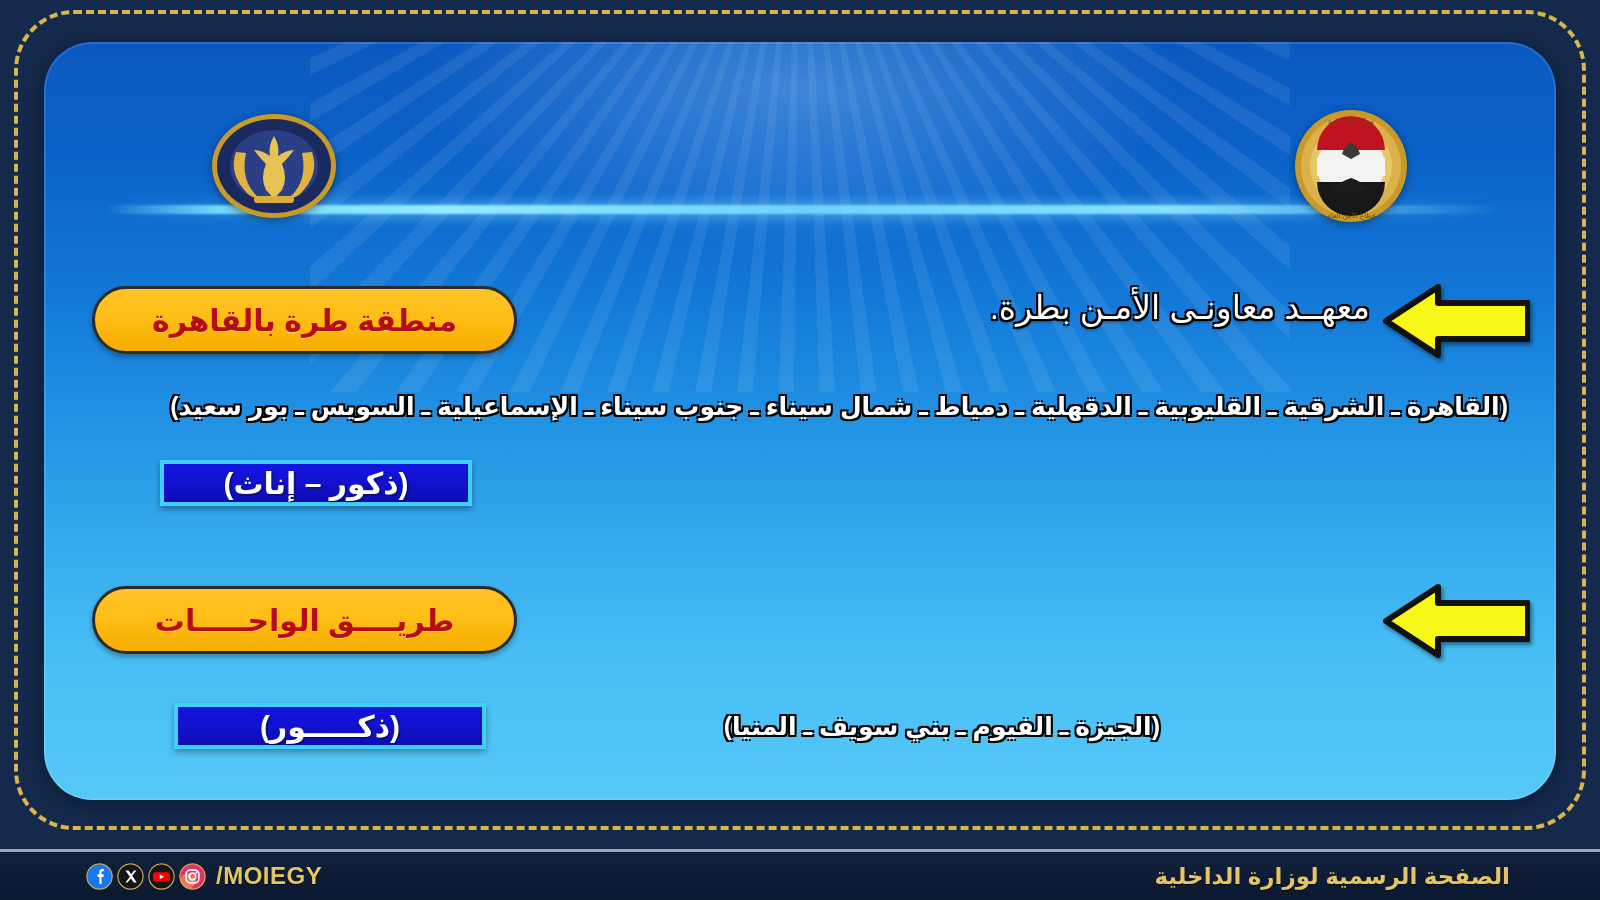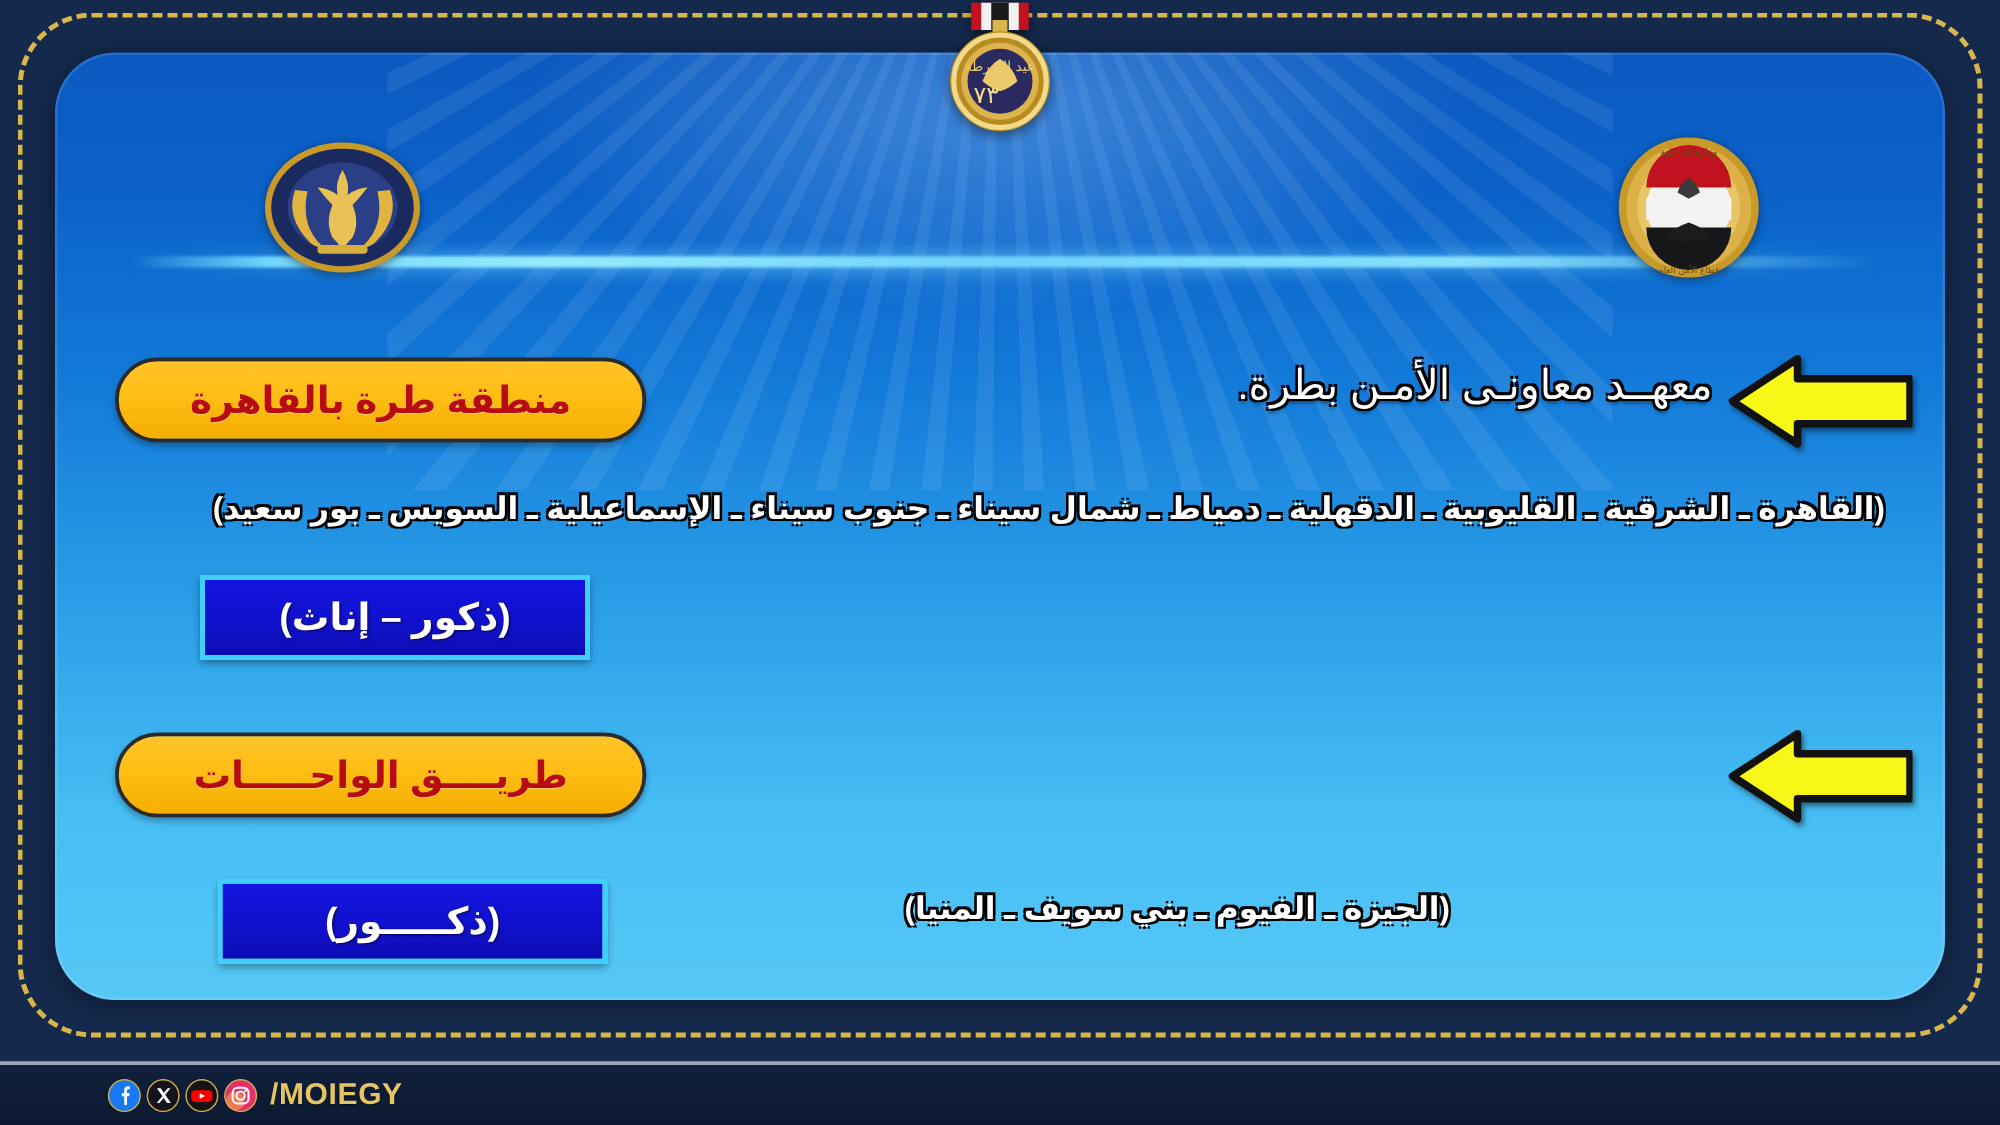--- a/index.html
+++ b/index.html
@@ -168,21 +168,21 @@
     font-size: 25px;
     font-weight: bold;
     white-space: nowrap;
     text-shadow:
       -2px -2px 0 #000, 2px -2px 0 #000,
       -2px  2px 0 #000, 2px  2px 0 #000;
   }
 
   .gender-badge {
     position: absolute;
-    width: 312px; height: 68px;
+    width: 312px; height: 46px;
     background: linear-gradient(180deg, #1414e0 0%, #1111cf 50%, #0d0db4 100%);
     border: 4px solid #3fd0ff;
     display: flex; align-items: center; justify-content: center;
     box-shadow: 0 3px 6px rgba(0,0,0,.35);
   }
   .gender-badge span {
     color: #ffffff;
     font-size: 30px;
     font-weight: bold;
     white-space: nowrap;
@@ -227,36 +227,20 @@
   <div class="backdrop"></div>
   <div class="dashed-frame"></div>
 
   <div class="card">
     <div class="rays"></div>
     <div class="glow-top"></div>
     <div class="streak2"></div>
     <div class="streak"></div>
   </div>
 
-  <div class="medal">
-    <svg viewBox="0 0 122 104">
-      <rect x="38" y="0" width="46" height="22" fill="#c1121f"></rect>
-      <rect x="46" y="0" width="30" height="22" fill="#f2f2f2"></rect>
-      <rect x="54" y="0" width="14" height="22" fill="#1a1a1a"></rect>
-      <rect x="55" y="14" width="12" height="16" fill="#d9b64a"></rect>
-      <circle cx="61" cy="63" r="40" fill="#b88a22"></circle>
-      <circle cx="61" cy="63" r="37" fill="none" stroke="#f3d98a" stroke-width="4"></circle>
-      <circle cx="61" cy="63" r="31" fill="#ddb44c"></circle>
-      <circle cx="61" cy="63" r="26" fill="#2b2a60"></circle>
-      <path d="M61 45 q10 6 14 18 q-7 6 -14 8 q-7 -2 -14 -8 q4 -12 14 -18z" fill="#e9c96a"></path>
-      <text x="61" y="55" font-size="11" fill="#e9c96a" text-anchor="middle" font-family="DejaVu Sans">عيد الشرطة</text>
-      <text x="52" y="78" font-size="18" fill="#f0d versus" text-anchor="middle"></text>
-      <text x="50" y="80" font-size="19" fill="#f3dc8e" text-anchor="middle" font-family="DejaVu Sans">٧٣</text>
-    </svg>
-  </div>
 
   <div class="emblem emblem-left">
     <svg viewBox="0 0 128 108">
       <ellipse cx="64" cy="54" rx="62" ry="52" fill="#c89a2a"></ellipse>
       <ellipse cx="64" cy="54" rx="57" ry="47" fill="#1b2a5e"></ellipse>
       <ellipse cx="64" cy="54" rx="44" ry="36" fill="#2b3f86"></ellipse>
       <path d="M26 40 q-8 22 12 42 q6 5 10 3 q-18 -16 -12 -44z" fill="#e0b43f"></path>
       <path d="M102 40 q8 22 -12 42 q-6 5 -10 3 q18 -16 12 -44z" fill="#e0b43f"></path>
       <g fill="#e8c255">
         <path d="M64 24 q-6 10 -4 20 q-8 -6 -16 -6 q6 8 12 14 q-6 14 0 26 q8 8 8 12 q0 -4 8 -12 q6 -12 0 -26 q6 -6 12 -14 q-8 0 -16 6 q2 -10 -4 -20z"></path>
@@ -334,15 +318,16 @@
       </svg>
       <svg class="social" viewBox="0 0 32 32">
         <circle cx="16" cy="16" r="15" fill="#e1306c" stroke="#c9a84c" stroke-width="1.5"></circle>
         <circle cx="11" cy="21" r="9" fill="#f6a04a" opacity=".65"></circle>
         <rect x="8.5" y="8.5" width="15" height="15" rx="4.6" fill="none" stroke="#fff" stroke-width="2"></rect>
         <circle cx="16" cy="16" r="3.9" fill="none" stroke="#fff" stroke-width="2"></circle>
         <circle cx="20.6" cy="11.4" r="1.2" fill="#fff"></circle>
       </svg>
       <span class="handle">/MOIEGY</span>
     </div>
+    <div class="footer-right">الصفحة الرسمية لوزارة الداخلية</div>
   </div>
 
 </div>
 
 </body></html>

